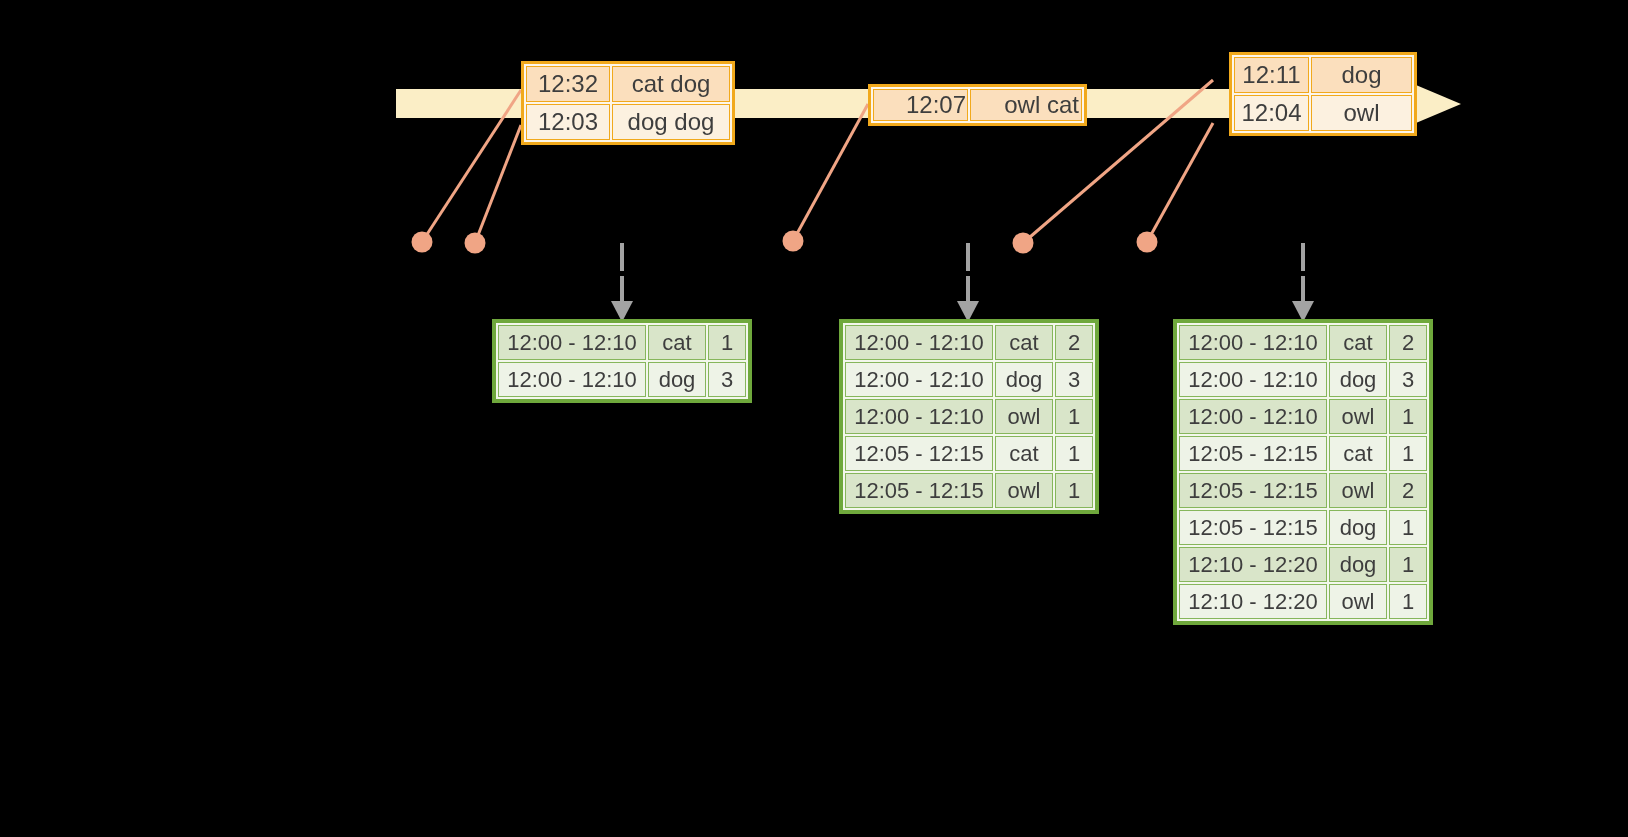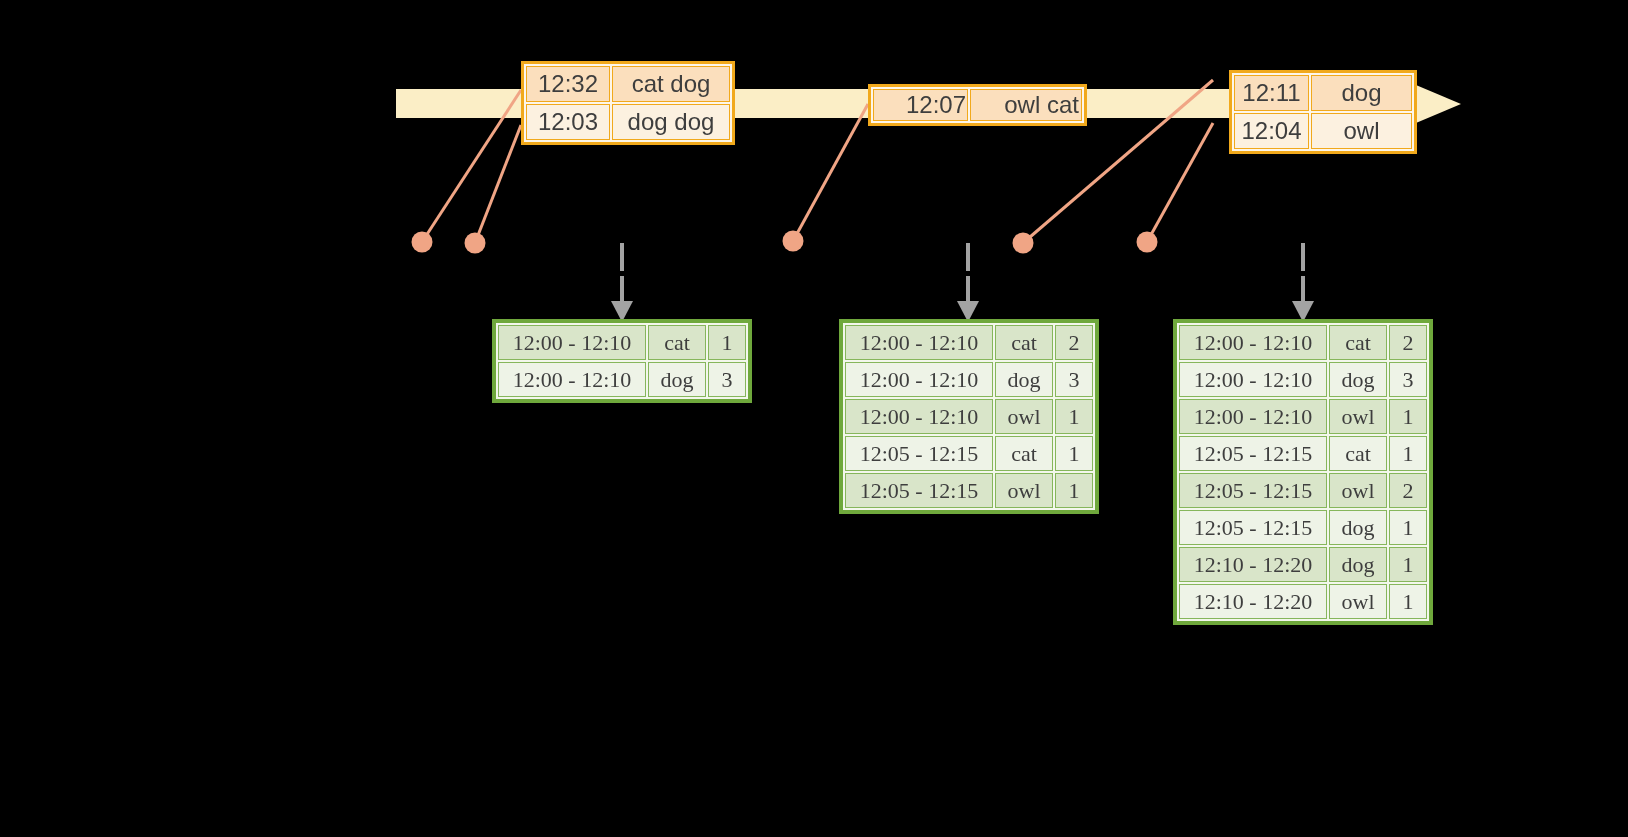--- a/index.html
+++ b/index.html
@@ -36,35 +36,34 @@
     height:36px;
     font-size:24px;
   }
   .etable tr.rowA td{background:var(--event-row-a,#fbdfbd);}
   .etable tr.rowB td{background:var(--event-row-b,#fcf1e0);}
   #ebox1{left:521px;top:61px;}
   #ebox1 .colTime{width:84px;} #ebox1 .colWords{width:118px;}
   #ebox2{left:868px;top:84px;}
   #ebox2 .colTime{width:82px;} #ebox2 .colWords{width:112px;}
   #ebox2 .etable td{height:31px;padding-left:32px;}
-  #ebox3{left:1213px;top:70px;padding-left:16px;}
+  #ebox3{left:1213px;top:52px;padding-left:16px;}
   #ebox3 .colTime{width:75px;} #ebox3 .colWords{width:101px;}
 
   
   .rbox{position:absolute;}
   .rtable{
     border:4px solid var(--result-border,#6fa83c);
     border-spacing:2px;
     background:var(--result-gap,#f3f7ec);
   }
   .rtable td{
     border:1px solid var(--result-cell-outline,#86b65b);
     height:35px;
     font-size:22px;
-    font-family:Liberation Serif, serif;
   }
   .rtable .colWindow{width:148px;}
   .rtable .colWord{width:58px;}
   .rtable .colCount{width:38px;}
   .rtable tr.rowA td{background:var(--result-row-a,#d9e5c9);}
   .rtable tr.rowB td{background:var(--result-row-b,#eef3e7);}
   #rtable1{left:492px;top:319px;}
   #rtable2{left:839px;top:319px;}
   #rtable3{left:1173px;top:319px;}
 </style>

